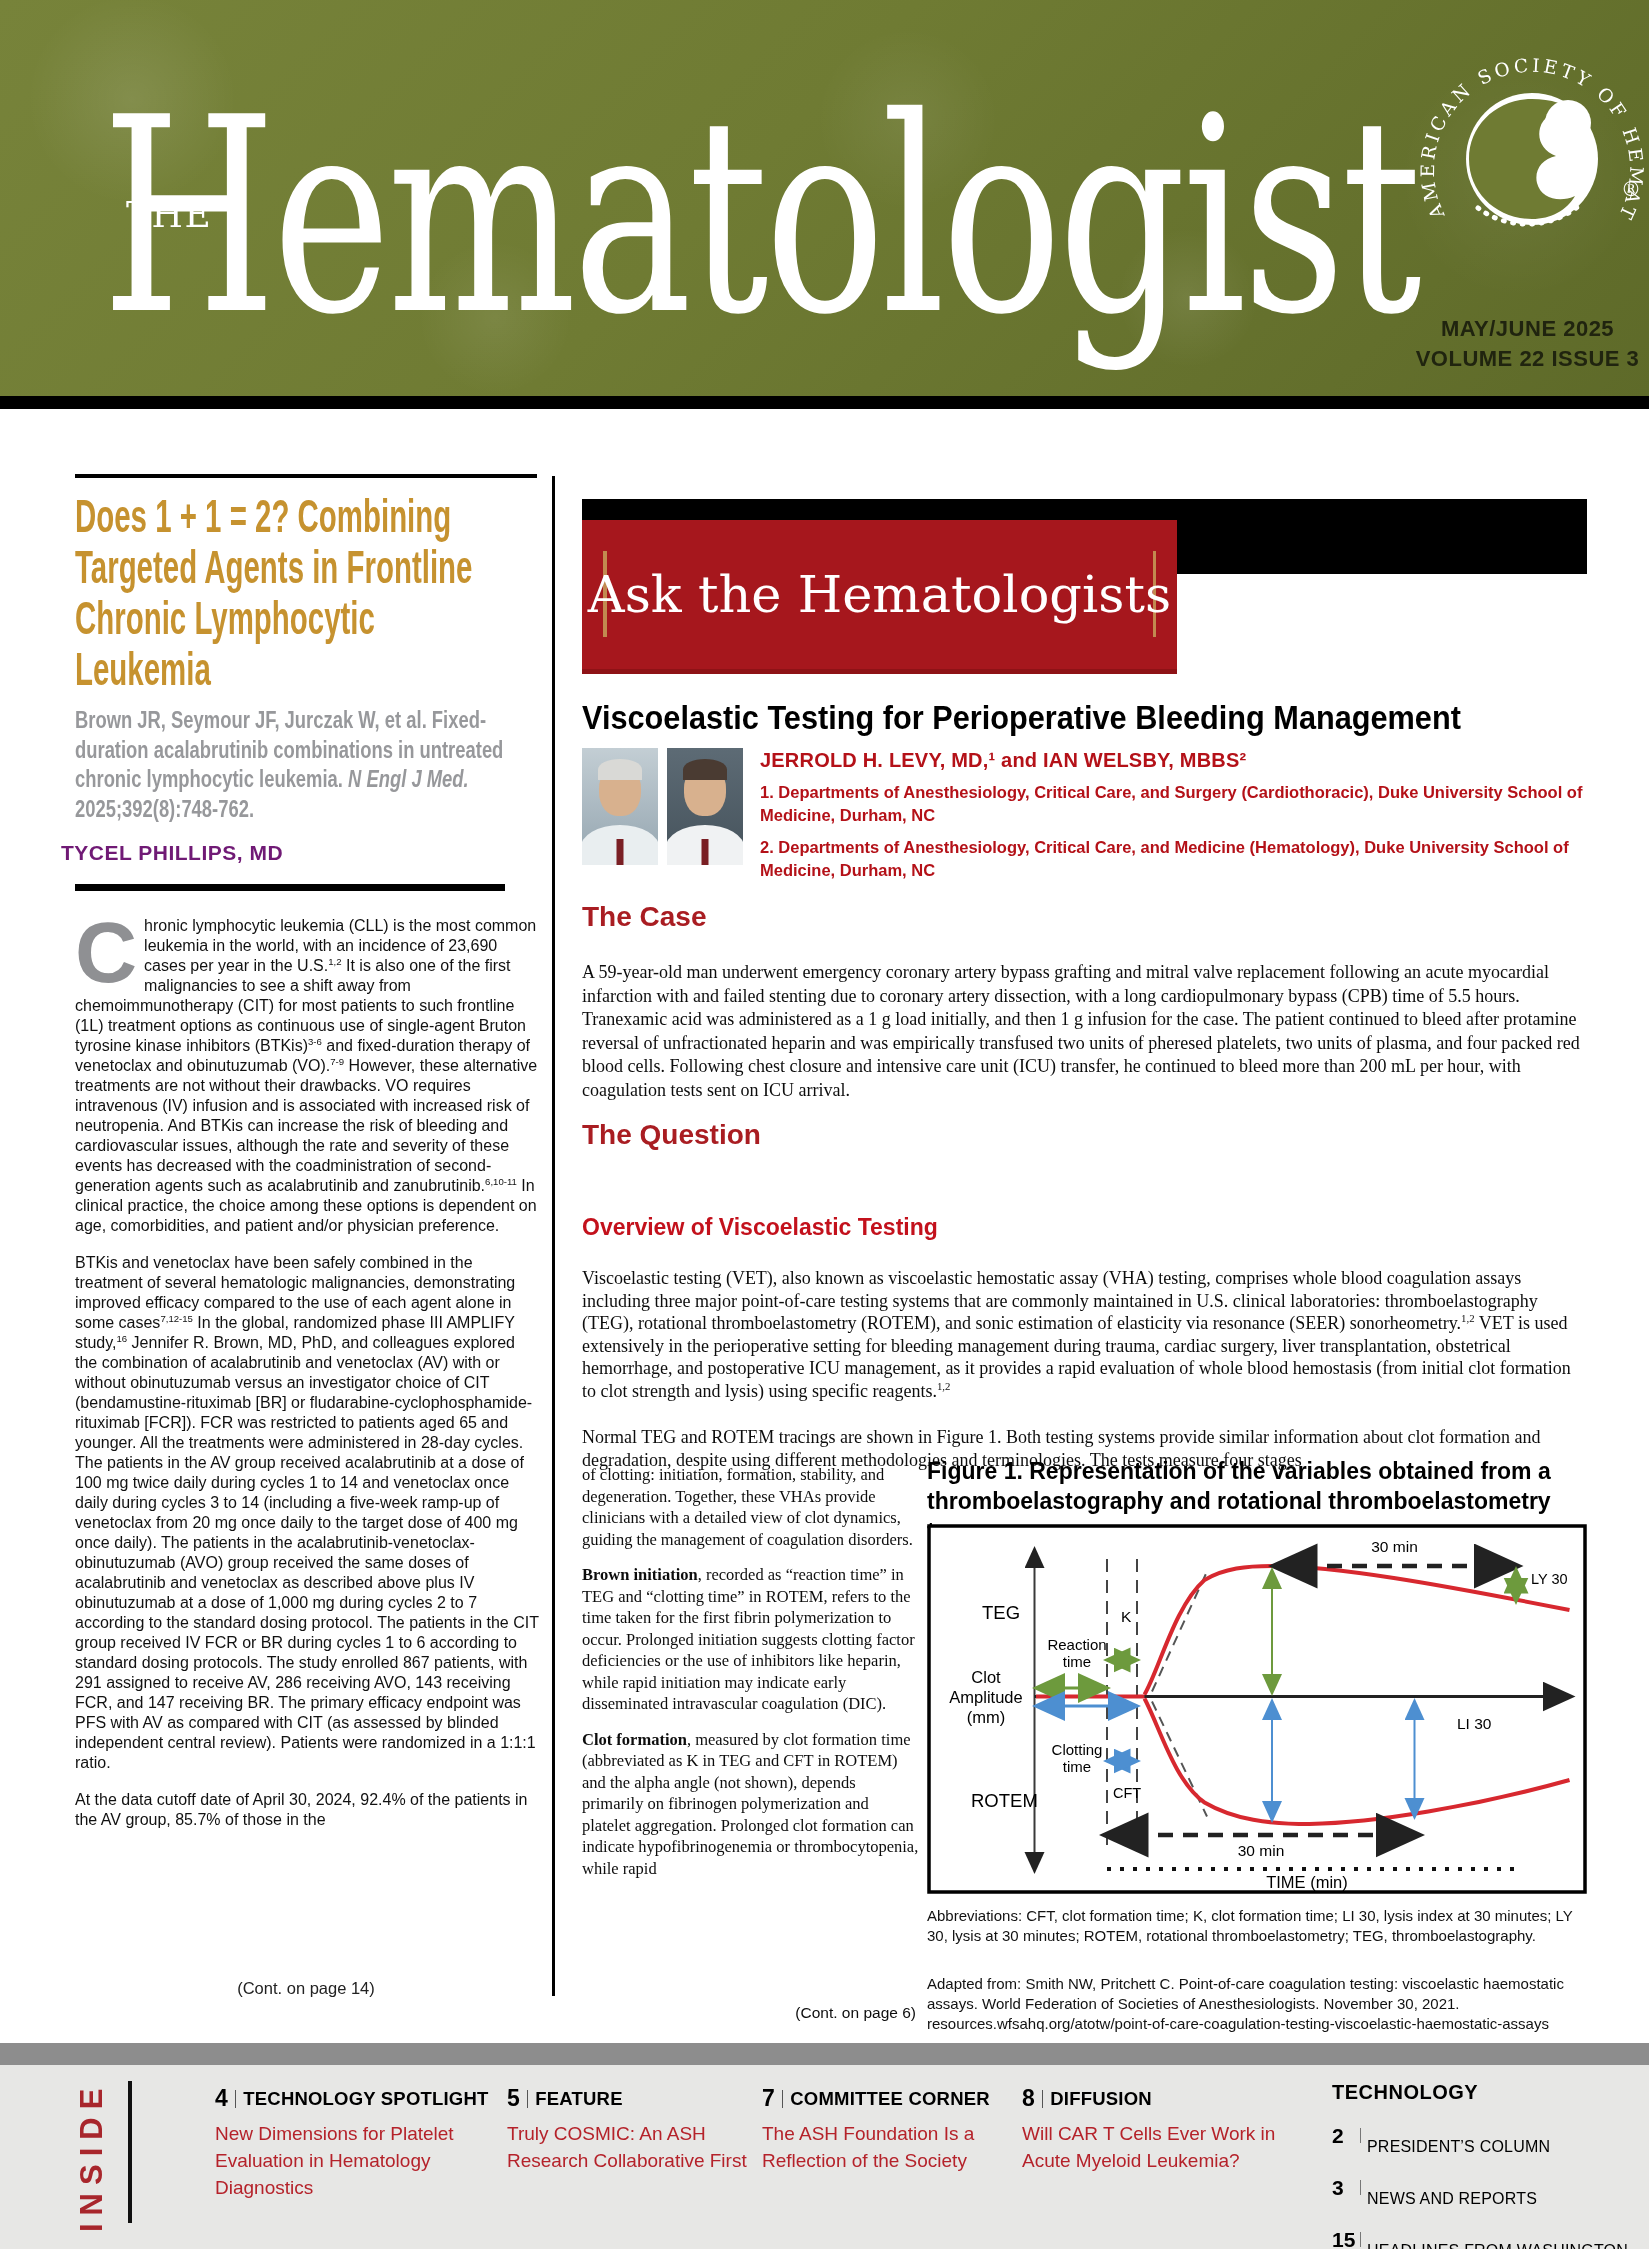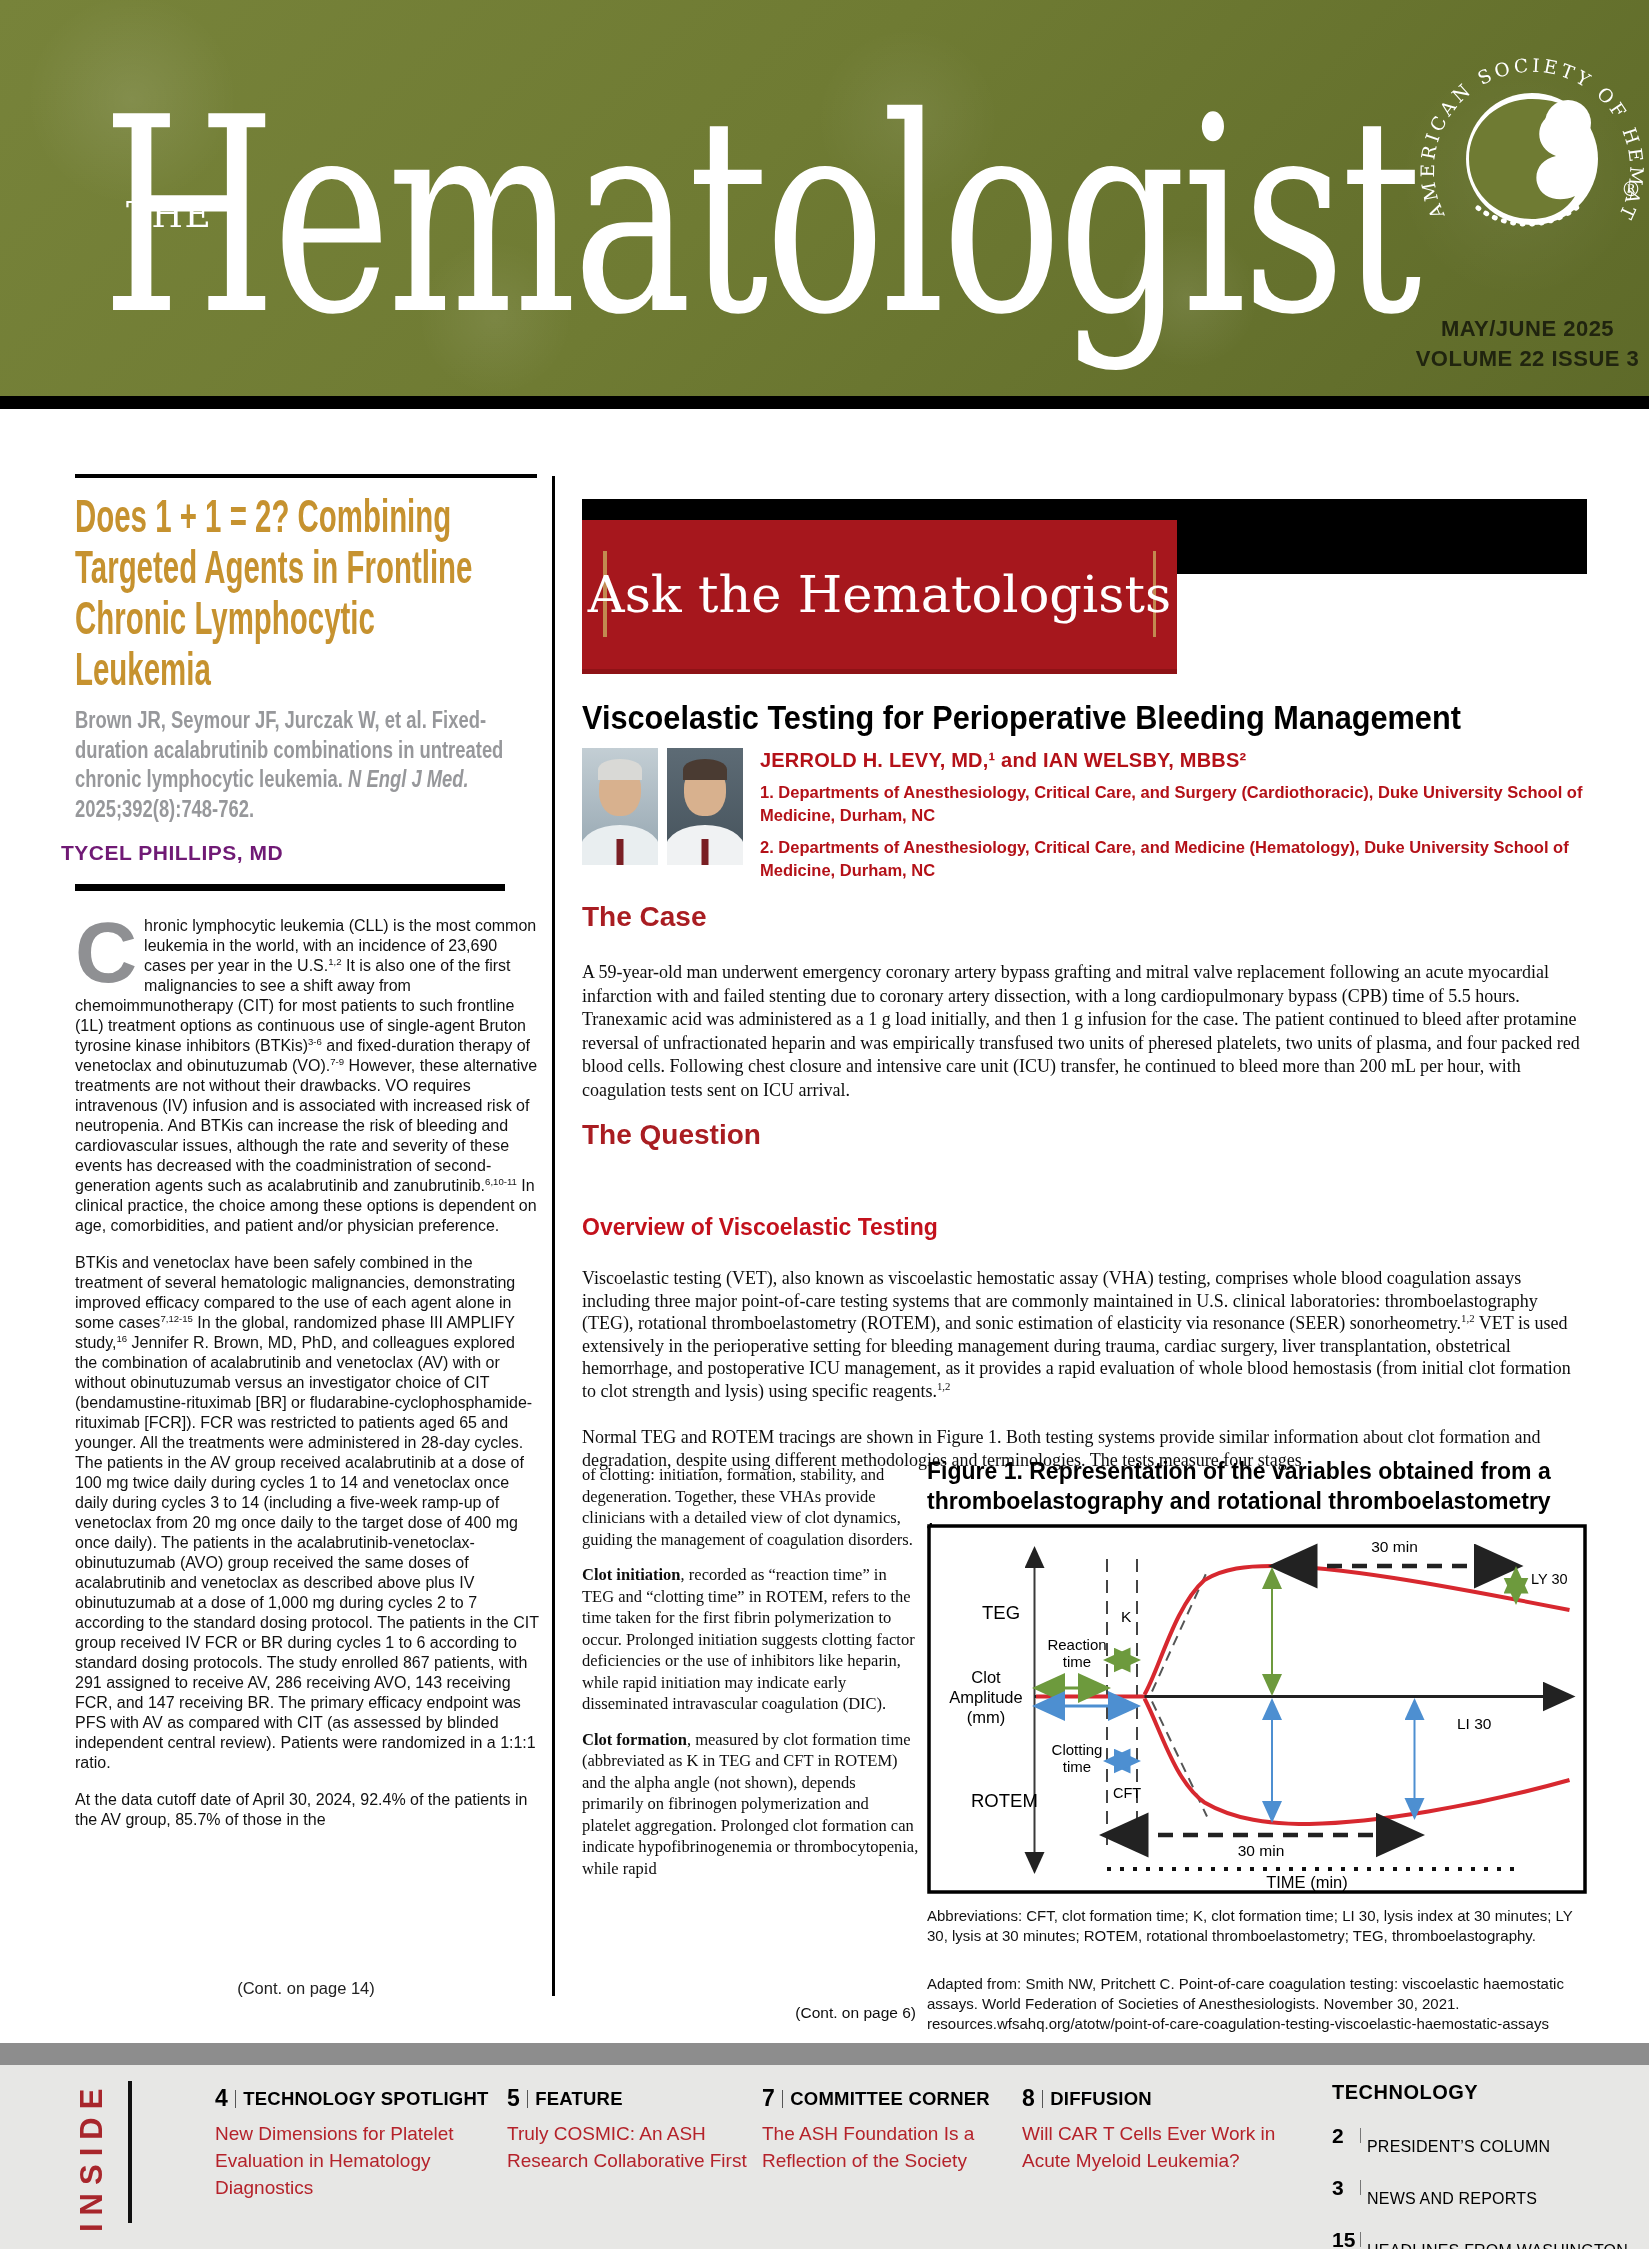--- a/index.html
+++ b/index.html
@@ -196,21 +196,21 @@
   <div class="rc-par serif" style="top:941px;">A 59-year-old man underwent emergency coronary artery bypass grafting and mitral valve replacement following an acute myocardial infarction with and failed stenting due to coronary artery dissection, with a long cardiopulmonary bypass (CPB) time of 5.5 hours. Tranexamic acid was administered as a 1 g load initially, and then 1 g infusion for the case. The patient continued to bleed after protamine reversal of unfractionated heparin and was empirically transfused two units of pheresed platelets, two units of plasma, and four packed red blood cells. Following chest closure and intensive care unit (ICU) transfer, he continued to bleed more than 200 mL per hour, with coagulation tests sent on ICU arrival.</div>
 
   <div class="rc-h2" style="top:1119px;">The Question</div>
 
   <div class="rc-h3" style="top:1214px;">Overview of Viscoelastic Testing</div>
   <div class="rc-par serif tight" style="top:1247px;">Viscoelastic testing (VET), also known as viscoelastic hemostatic assay (VHA) testing, comprises whole blood coagulation assays including three major point-of-care testing systems that are commonly maintained in U.S. clinical laboratories: thromboelastography (TEG), rotational thromboelastometry (ROTEM), and sonic estimation of elasticity via resonance (SEER) sonorheometry.<sup>1,2</sup> VET is used extensively in the perioperative setting for bleeding management during trauma, cardiac surgery, liver transplantation, obstetrical hemorrhage, and postoperative ICU management, as it provides a rapid evaluation of whole blood hemostasis (from initial clot formation to clot strength and lysis) using specific reagents.<sup>1,2</sup></div>
   <div class="rc-par serif tight" style="top:1406px;">Normal TEG and ROTEM tracings are shown in Figure 1. Both testing systems provide similar information about clot formation and degradation, despite using different methodologies and terminologies. The tests measure four stages</div>
 
   <div class="rc-narrow serif">
     <p>of clotting: initiation, formation, stability, and degeneration. Together, these VHAs provide clinicians with a detailed view of clot dynamics, guiding the management of coagulation disorders.</p>
-    <p><b>Clot initiation</b><span>, recorded as “reaction time” in TEG and “clotting time” in ROTEM, refers to the time taken for the first fibrin polymerization to occur. Prolonged initiation suggests clotting factor deficiencies or the use of inhibitors like heparin, while rapid initiation may indicate early disseminated intravascular coagulation (DIC).</span></p>
+    <p><b>Brown initiation</b><span>, recorded as “reaction time” in TEG and “clotting time” in ROTEM, refers to the time taken for the first fibrin polymerization to occur. Prolonged initiation suggests clotting factor deficiencies or the use of inhibitors like heparin, while rapid initiation may indicate early disseminated intravascular coagulation (DIC).</span></p>
     <p><b>Clot formation</b><span>, measured by clot formation time (abbreviated as K in TEG and CFT in ROTEM) and the alpha angle (not shown), depends primarily on fibrinogen polymerization and platelet aggregation. Prolonged clot formation can indicate hypofibrinogenemia or thrombocytopenia, while rapid</span></p>
     <div class="rc-cont">(Cont. on page 6)</div>
   </div>
 
   <div class="fig-title">Figure 1. Representation of the variables obtained from a thromboelastography and rotational thromboelastometry trace</div>
 
   <svg class="fig-svg" width="660" height="370" viewBox="0 0 1320 740">
     <defs>
       <marker id="mDark" markerWidth="12" markerHeight="12" refX="9" refY="5" orient="auto-start-reverse">
         <path d="M0,0 L11,5 L0,10 z" fill="#222"></path>

